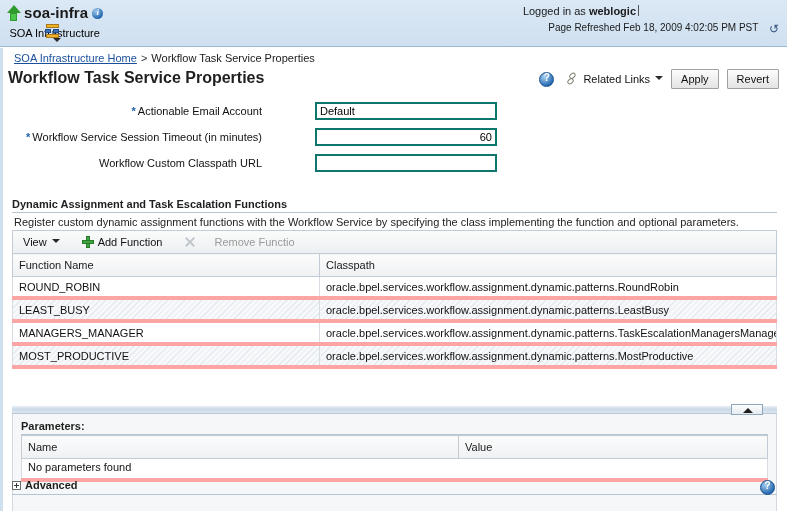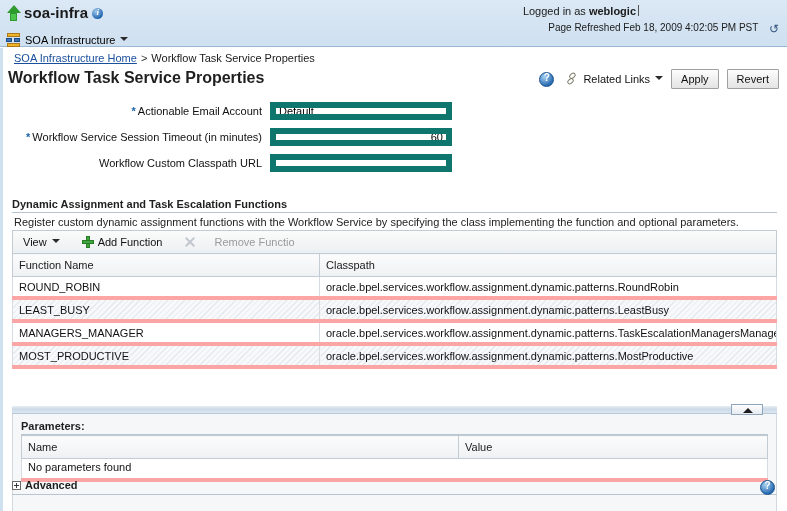--- a/index.html
+++ b/index.html
@@ -91,21 +91,22 @@
     left: 4px; top: 8px;
     width: 7px; height: 8px;
     background: #4cc54c;
     border: 1px solid #2f9b2f;
     box-sizing: border-box;
   }
   .infra-row {
     display: flex;
     align-items: center;
     height: 19px;
-    margin-top: 7px;
+    margin-top: 1px;
+    flex-direction: column;
   }
   .infra-icon {
     width: 15px; height: 14px;
     position: relative;
     display: inline-block;
     margin-right: 4px;
   }
   .infra-icon i {
     position: absolute;
     background: #3d72b5;
@@ -266,39 +267,40 @@
   
   .form {
     margin-top: 2px;
     padding-left: 8px;
   }
   .form-row {
     display: flex;
     align-items: center;
     height: 23px;
     margin-bottom: 3px;
+    gap: 45px;
   }
   .form-label {
     width: 262px;
     text-align: right;
     padding-right: 8px;
     font-size: 11px;
     color: #111;
     box-sizing: border-box;
     white-space: nowrap;
   }
   .req {
     color: #1c61ab;
     font-weight: bold;
     margin-right: 2px;
   }
   .form-input {
     width: 182px;
     height: 18px;
-    border: 6px solid #0f766e;
+    border: 2px solid #0f766e;
     background: #fff;
     font-size: 11px;
     font-family: "Liberation Sans", sans-serif;
     padding: 1px 3px;
     box-sizing: border-box;
     color: #000;
   }
   .form-input.num { text-align: right; }
 
   

